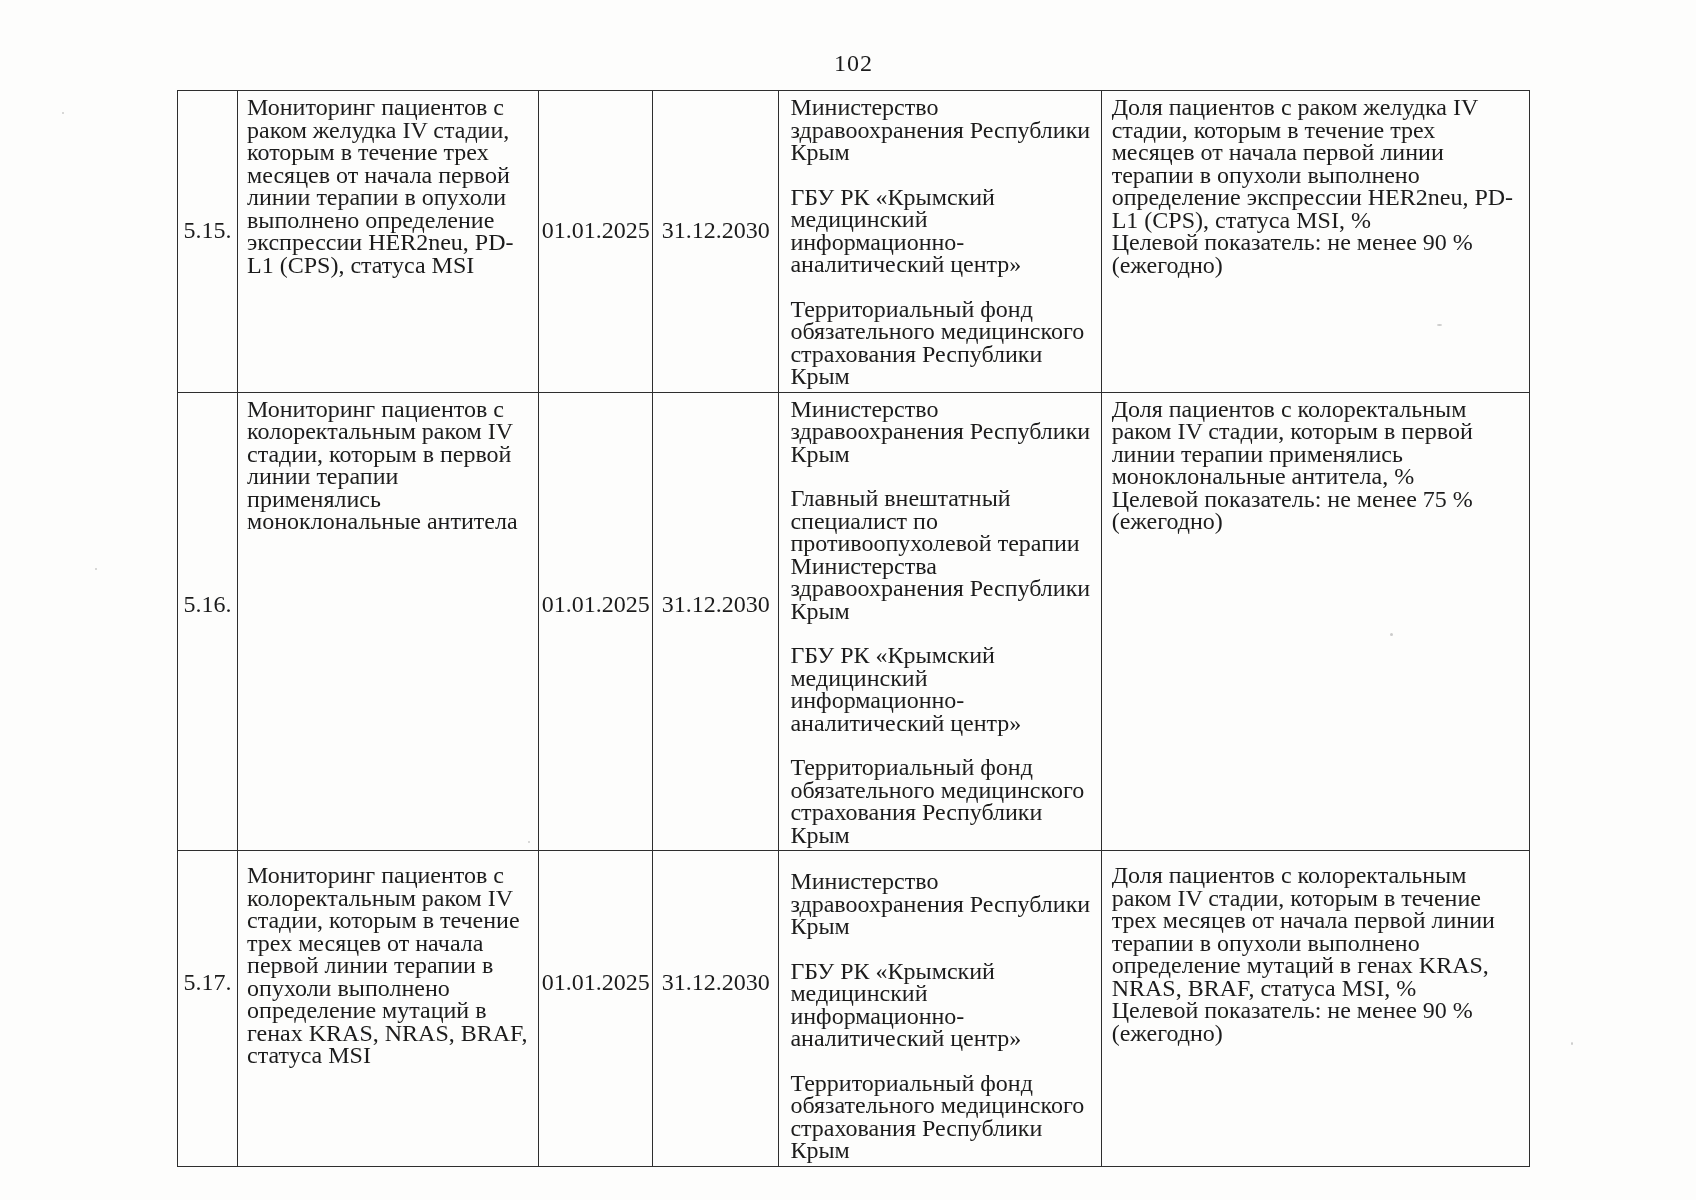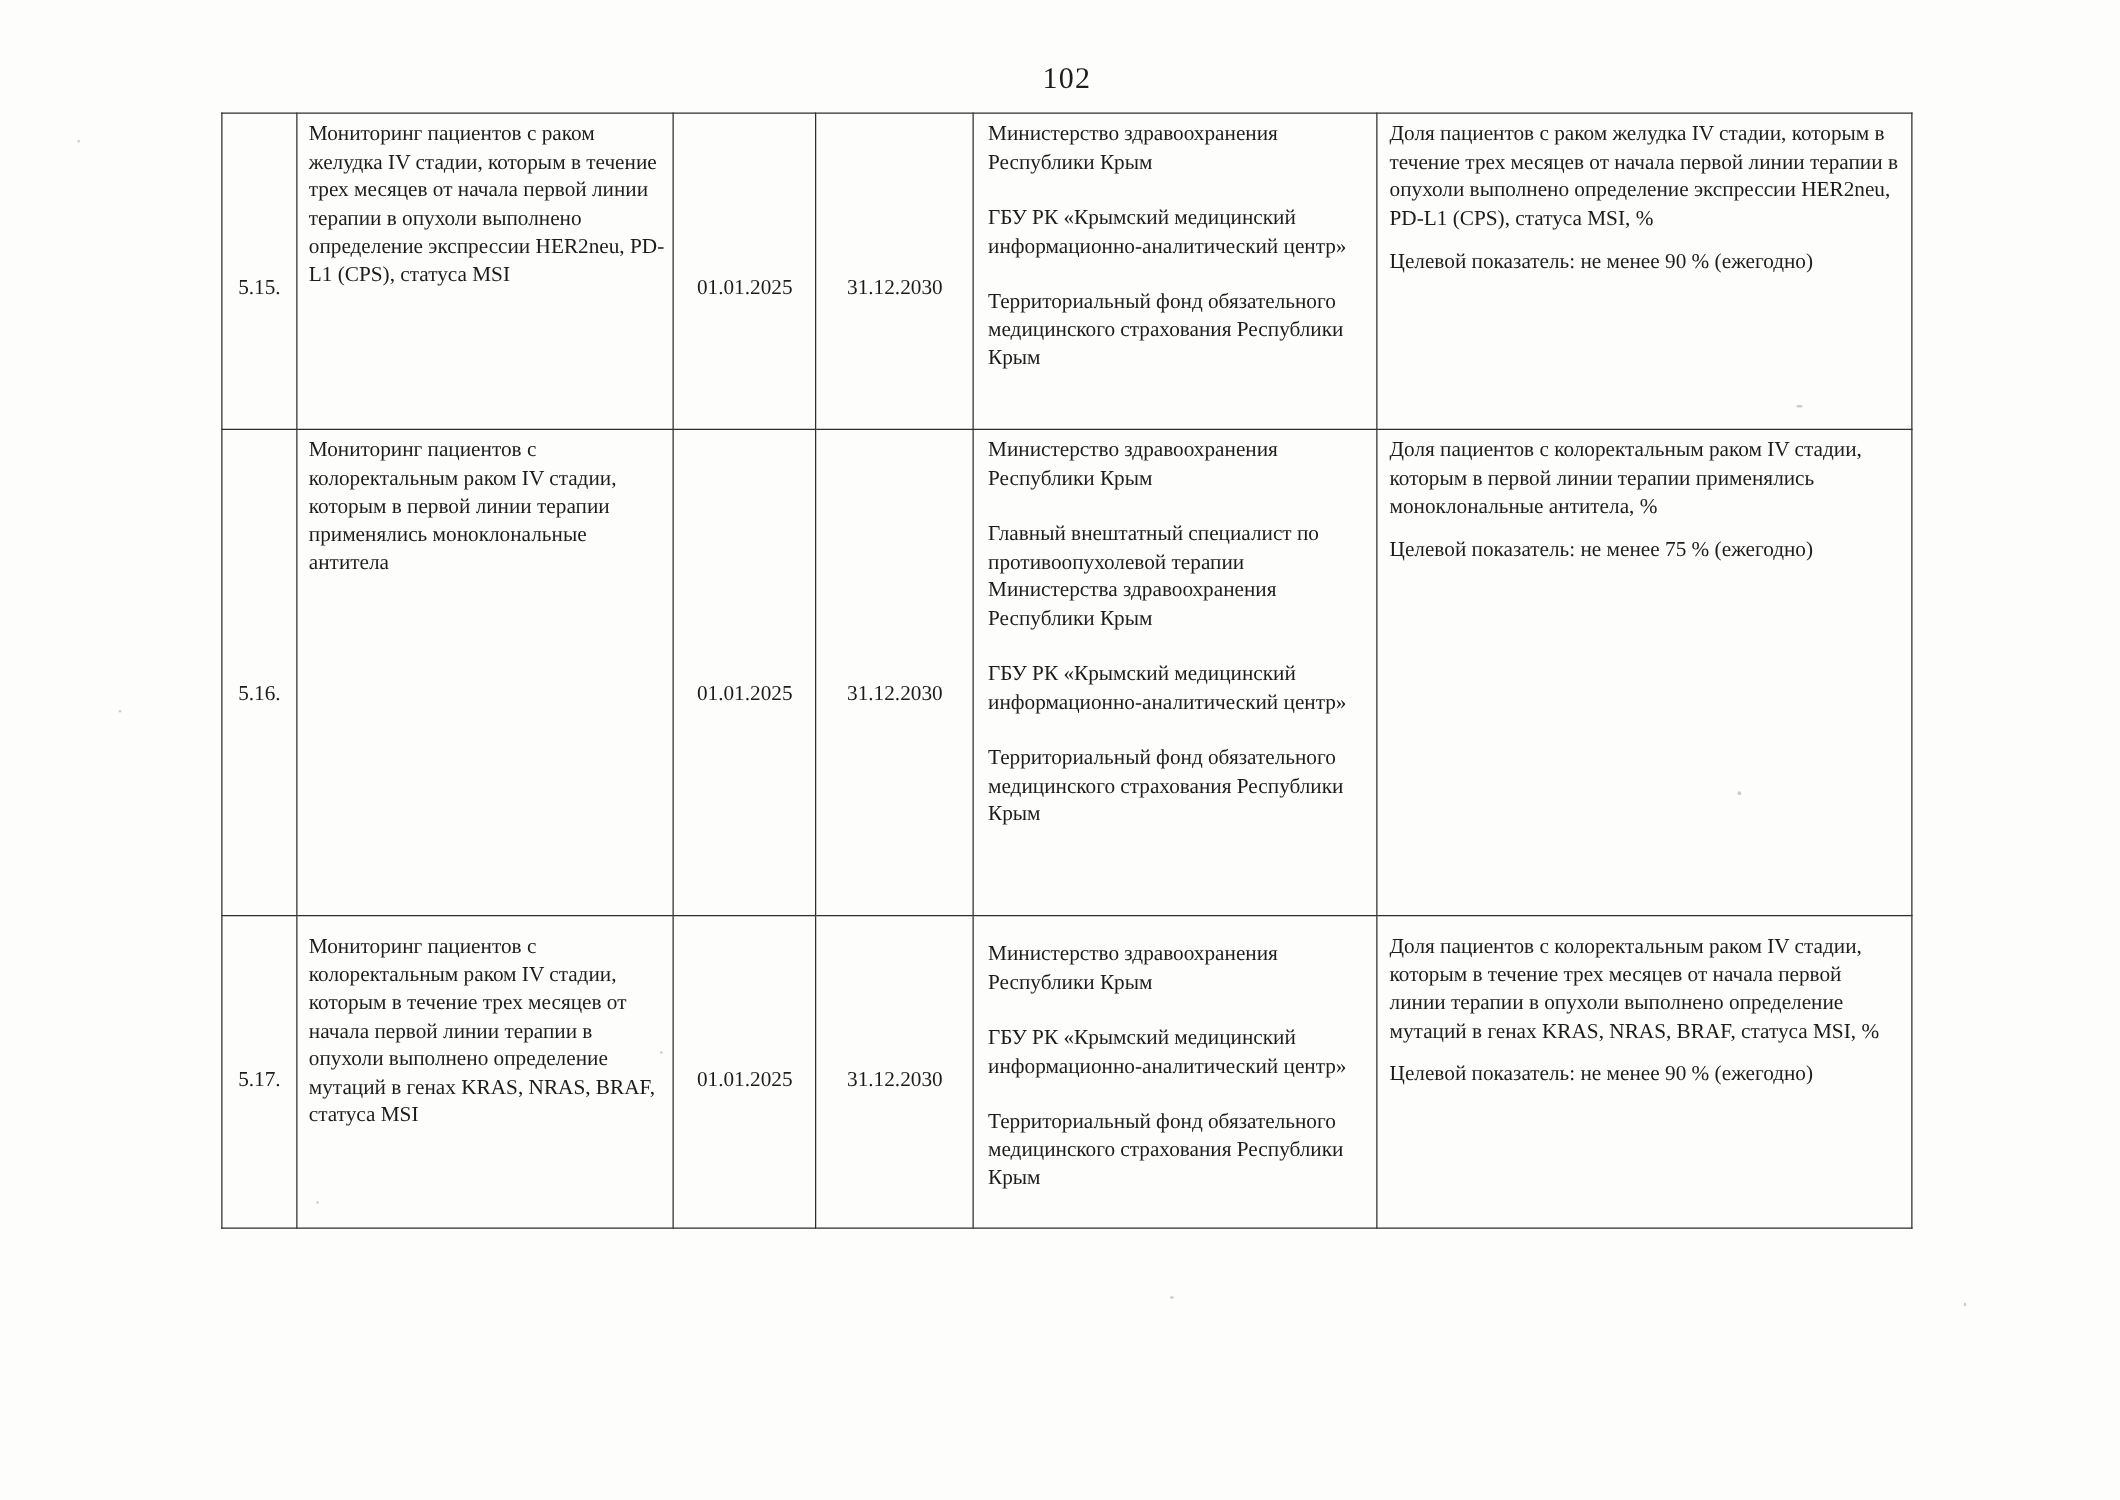--- a/index.html
+++ b/index.html
@@ -28,21 +28,21 @@
     position: absolute;
     left: 177px;
     top: 90px;
     width: 1353px;
     border-collapse: collapse;
     table-layout: fixed;
   }
   .doc-table td {
     border: 1.6px solid #2e2e2e;
     vertical-align: top;
-    font-size: 17px;
+    font-size: 24px;
     line-height: 22.5px;
     padding: 5px 5px 4px 9px;
     overflow: hidden;
   }
   .num-cell {
     text-align: center;
     padding-left: 2px !important;
     padding-right: 2px !important;
   }
   .date-cell {
@@ -51,21 +51,21 @@
     padding-left: 2px !important;
     padding-right: 2px !important;
   }
   .pt-r1 { padding-top: 128px !important; }
   .pt-r2 { padding-top: 200px !important; text-align: center; }
   .pt-r3 { padding-top: 120px !important; }
   .exec-cell { padding-left: 11px !important; }
   .exec-cell p { margin: 0; }
   .exec-cell p + p { margin-top: 22px; }
   .indicator-cell { padding-left: 10px !important; padding-right: 8px !important; }
-  .indicator-cell .target { margin-top: 12px; }
+  .indicator-cell .target { margin-top: 0; }
   tr.row-3 .activity-cell,
   tr.row-3 .indicator-cell { padding-top: 13px !important; }
   tr.row-3 .exec-cell { padding-top: 19px !important; }
   .speck {
     position: absolute;
     background: #8f8f8f;
     border-radius: 50%;
     opacity: 0.45;
   }
 </style>

